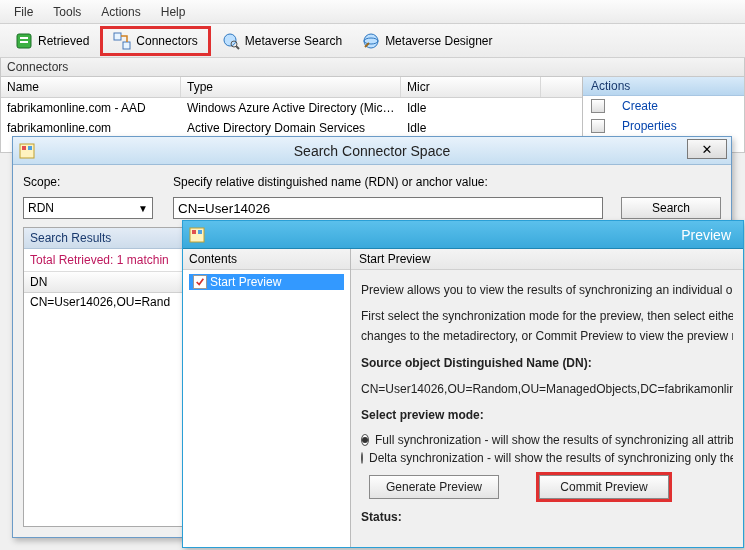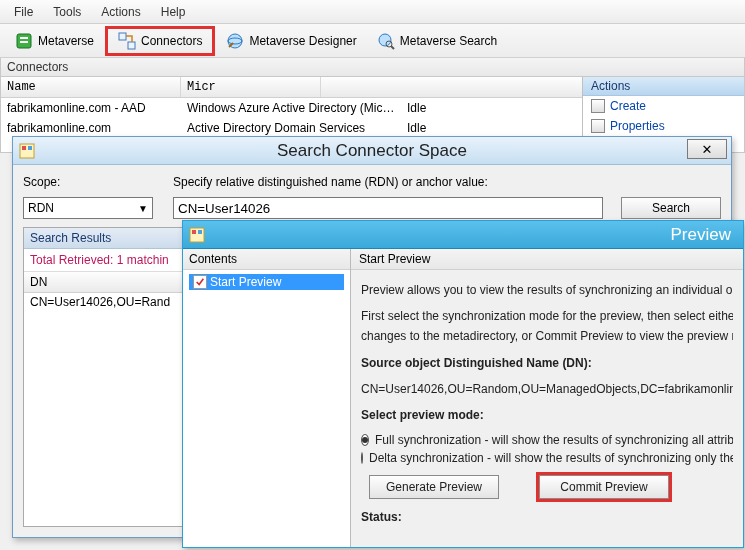--- a/index.html
+++ b/index.html
@@ -14,36 +14,36 @@
   .toolbar .tbtn { display: flex; align-items: center; gap: 5px; height: 26px; padding: 0 8px; border: 1px solid transparent; cursor: default; }
   .toolbar .tbtn .ico { width: 18px; height: 18px; display: flex; align-items: center; justify-content: center; }
   .ico svg { width: 18px; height: 18px; }
   .toolbar .tbtn.highlighted { border: 3px solid #e03030; padding: 0 10px; height: 30px; }
 
   
   .pane-label { background: linear-gradient(#f4f4f4,#e8e8e8); border: 1px solid #c8c8c8; border-top: none; padding: 2px 6px; color: #333; }
   .connectors-area { display: flex; border: 1px solid #c8c8c8; border-top: none; height: 76px; }
   .connectors-table { flex: 1; background: #fff; }
   .ct-head { display: flex; background: linear-gradient(#fefefe,#eaeaea); border-bottom: 1px solid #d0d0d0; }
-  .ct-head .ct-h { padding: 3px 6px; border-right: 1px solid #d8d8d8; font-family: Liberation Mono, monospace; }
+  .ct-head .ct-h { padding: 3px 6px; border-right: 1px solid #d8d8d8; }
   .ct-row { display: flex; padding: 2px 0; }
   .ct-row .ct-c { padding: 1px 6px; overflow: hidden; white-space: nowrap; text-overflow: ellipsis; }
   .col-name { width: 180px; }
   .col-type { width: 220px; }
   .col-state { width: 140px; }
   .actions-panel { width: 162px; border-left: 1px solid #c0c0c0; background: #fff; }
   .actions-head { background: linear-gradient(#d8eaf9,#b8d6ef); padding: 2px 8px; color: #1a3a6e; border-bottom: 1px solid #a8c6e2; }
-  .actions-panel .action { display: flex; align-items: center; gap: 5px; padding: 3px 8px; color: #0645ad; cursor: default; text-align: center; }
+  .actions-panel .action { display: flex; align-items: center; gap: 17px; padding: 3px 8px; color: #0645ad; cursor: default; text-align: center; }
   .actions-panel .action .aico { width: 14px; height: 14px; border: 1px solid #888; background: linear-gradient(#fff,#e0e0e0); }
 
   
   .window { position: absolute; border: 1px solid #6b9bc7; background: #f0f0f0; box-shadow: 2px 3px 6px rgba(0,0,0,.25); }
   .titlebar { background: linear-gradient(#e8f2fb,#c7dff2); height: 28px; border-bottom: 1px solid #9cbcd8; display: flex; align-items: center; position: relative; }
   .titlebar .ti { width: 16px; height: 16px; margin-left: 6px; display:flex; align-items:center; justify-content:center;}
-  .titlebar .ttext { flex: 0 0 auto; position: absolute; left: 50%; transform: translateX(-50%); font-size: 17px; color: #222; }
+  .titlebar .ttext { flex: 0 0 auto; position: absolute; left: 50%; transform: translateX(-50%); font-size: 14px; color: #222; }
   .titlebar .closebtn { position: absolute; right: 4px; top: 2px; width: 40px; height: 20px; border: 1px solid #7a7a7a; background: linear-gradient(#f8f8f8,#dcdcdc); display: flex; align-items: center; justify-content: center; font-size: 13px; font-family: Arial; }
 
   .scs-window { left: 12px; top: 136px; width: 720px; height: 402px; }
   .scs-body { padding: 10px; }
   .scs-row { display: flex; align-items: center; margin-bottom: 8px; }
   .scope-select { width: 130px; height: 22px; border: 1px solid #777; background: #fff; display: flex; align-items: center; justify-content: space-between; padding: 0 4px; margin-right: 20px; }
   .scope-select .arrow { font-size: 10px; }
   .rdn-input { flex: 1; height: 22px; border: 1px solid #777; background: #fff; padding: 0 4px; margin-right: 18px; }
   .search-btn { width: 100px; height: 22px; border: 1px solid #888; background: linear-gradient(#fefefe,#e4e4e4); text-align: center; line-height: 20px; cursor: default; }
   .search-results { border: 1px solid #aaa; background: #fff; margin-top: 3px; height: 300px; }
@@ -87,59 +87,60 @@
 
 <div class="toolbar">
   <div class="tbtn">
     <span class="ico">
       <svg viewBox="0 0 18 18">
           <rect x="2" y="2" width="14" height="14" rx="2" fill="#3cb043" stroke="#1d6f28"></rect>
           <rect x="5" y="5" width="8" height="2" fill="#fff"></rect>
           <rect x="5" y="9" width="8" height="2" fill="#fff"></rect>
         </svg>
     </span>
-    <span>Metaverse</span>
+    <span>Retrieved</span>
   </div>
   <div class="tbtn highlighted">
     <span class="ico">
       <svg viewBox="0 0 18 18">
           <rect x="1" y="1" width="7" height="7" fill="#e8f4ff" stroke="#4878b8"></rect>
           <rect x="10" y="10" width="7" height="7" fill="#e8f4ff" stroke="#4878b8"></rect>
           <path d="M8 4 L14 4 L14 10" stroke="#d08020" fill="none" stroke-width="1.5"></path>
         </svg>
     </span>
     <span>Connectors</span>
   </div>
   <div class="tbtn">
     <span class="ico">
       <svg viewBox="0 0 18 18">
+          <circle cx="8" cy="8" r="6" fill="#bde0ff" stroke="#3078c0"></circle>
+          <circle cx="12" cy="12" r="3" fill="none" stroke="#555"></circle>
+          <path d="M14 14 L17 17" stroke="#555" stroke-width="2"></path>
+        </svg>
+    </span>
+    <span>Metaverse Search</span>
+  </div>
+  <div class="tbtn">
+    <span class="ico">
+      <svg viewBox="0 0 18 18">
           <circle cx="9" cy="9" r="7" fill="#bde0ff" stroke="#3078c0"></circle>
           <ellipse cx="9" cy="9" rx="7" ry="3" fill="none" stroke="#3078c0"></ellipse>
           <path d="M3 15 L7 11" stroke="#9a6a20" stroke-width="2"></path>
         </svg>
     </span>
     <span>Metaverse Designer</span>
-  </div>
-  <div class="tbtn">
-    <span class="ico">
-      <svg viewBox="0 0 18 18">
-          <circle cx="8" cy="8" r="6" fill="#bde0ff" stroke="#3078c0"></circle>
-          <circle cx="12" cy="12" r="3" fill="none" stroke="#555"></circle>
-          <path d="M14 14 L17 17" stroke="#555" stroke-width="2"></path>
-        </svg>
-    </span>
-    <span>Metaverse Search</span>
   </div>
 </div>
 
 <div class="pane-label">Connectors</div>
 <div class="connectors-area">
   <div class="connectors-table">
     <div class="ct-head">
       <div class="ct-h col-name">Name</div>
+      <div class="ct-h col-type">Type</div>
       <div class="ct-h col-state">Micr</div>
     </div>
     <div class="ct-row">
       <div class="ct-c col-name">fabrikamonline.com - AAD</div>
       <div class="ct-c col-type">Windows Azure Active Directory (Micr...</div>
       <div class="ct-c col-state">Idle</div>
     </div>
     <div class="ct-row">
       <div class="ct-c col-name">fabrikamonline.com</div>
       <div class="ct-c col-type">Active Directory Domain Services</div>

